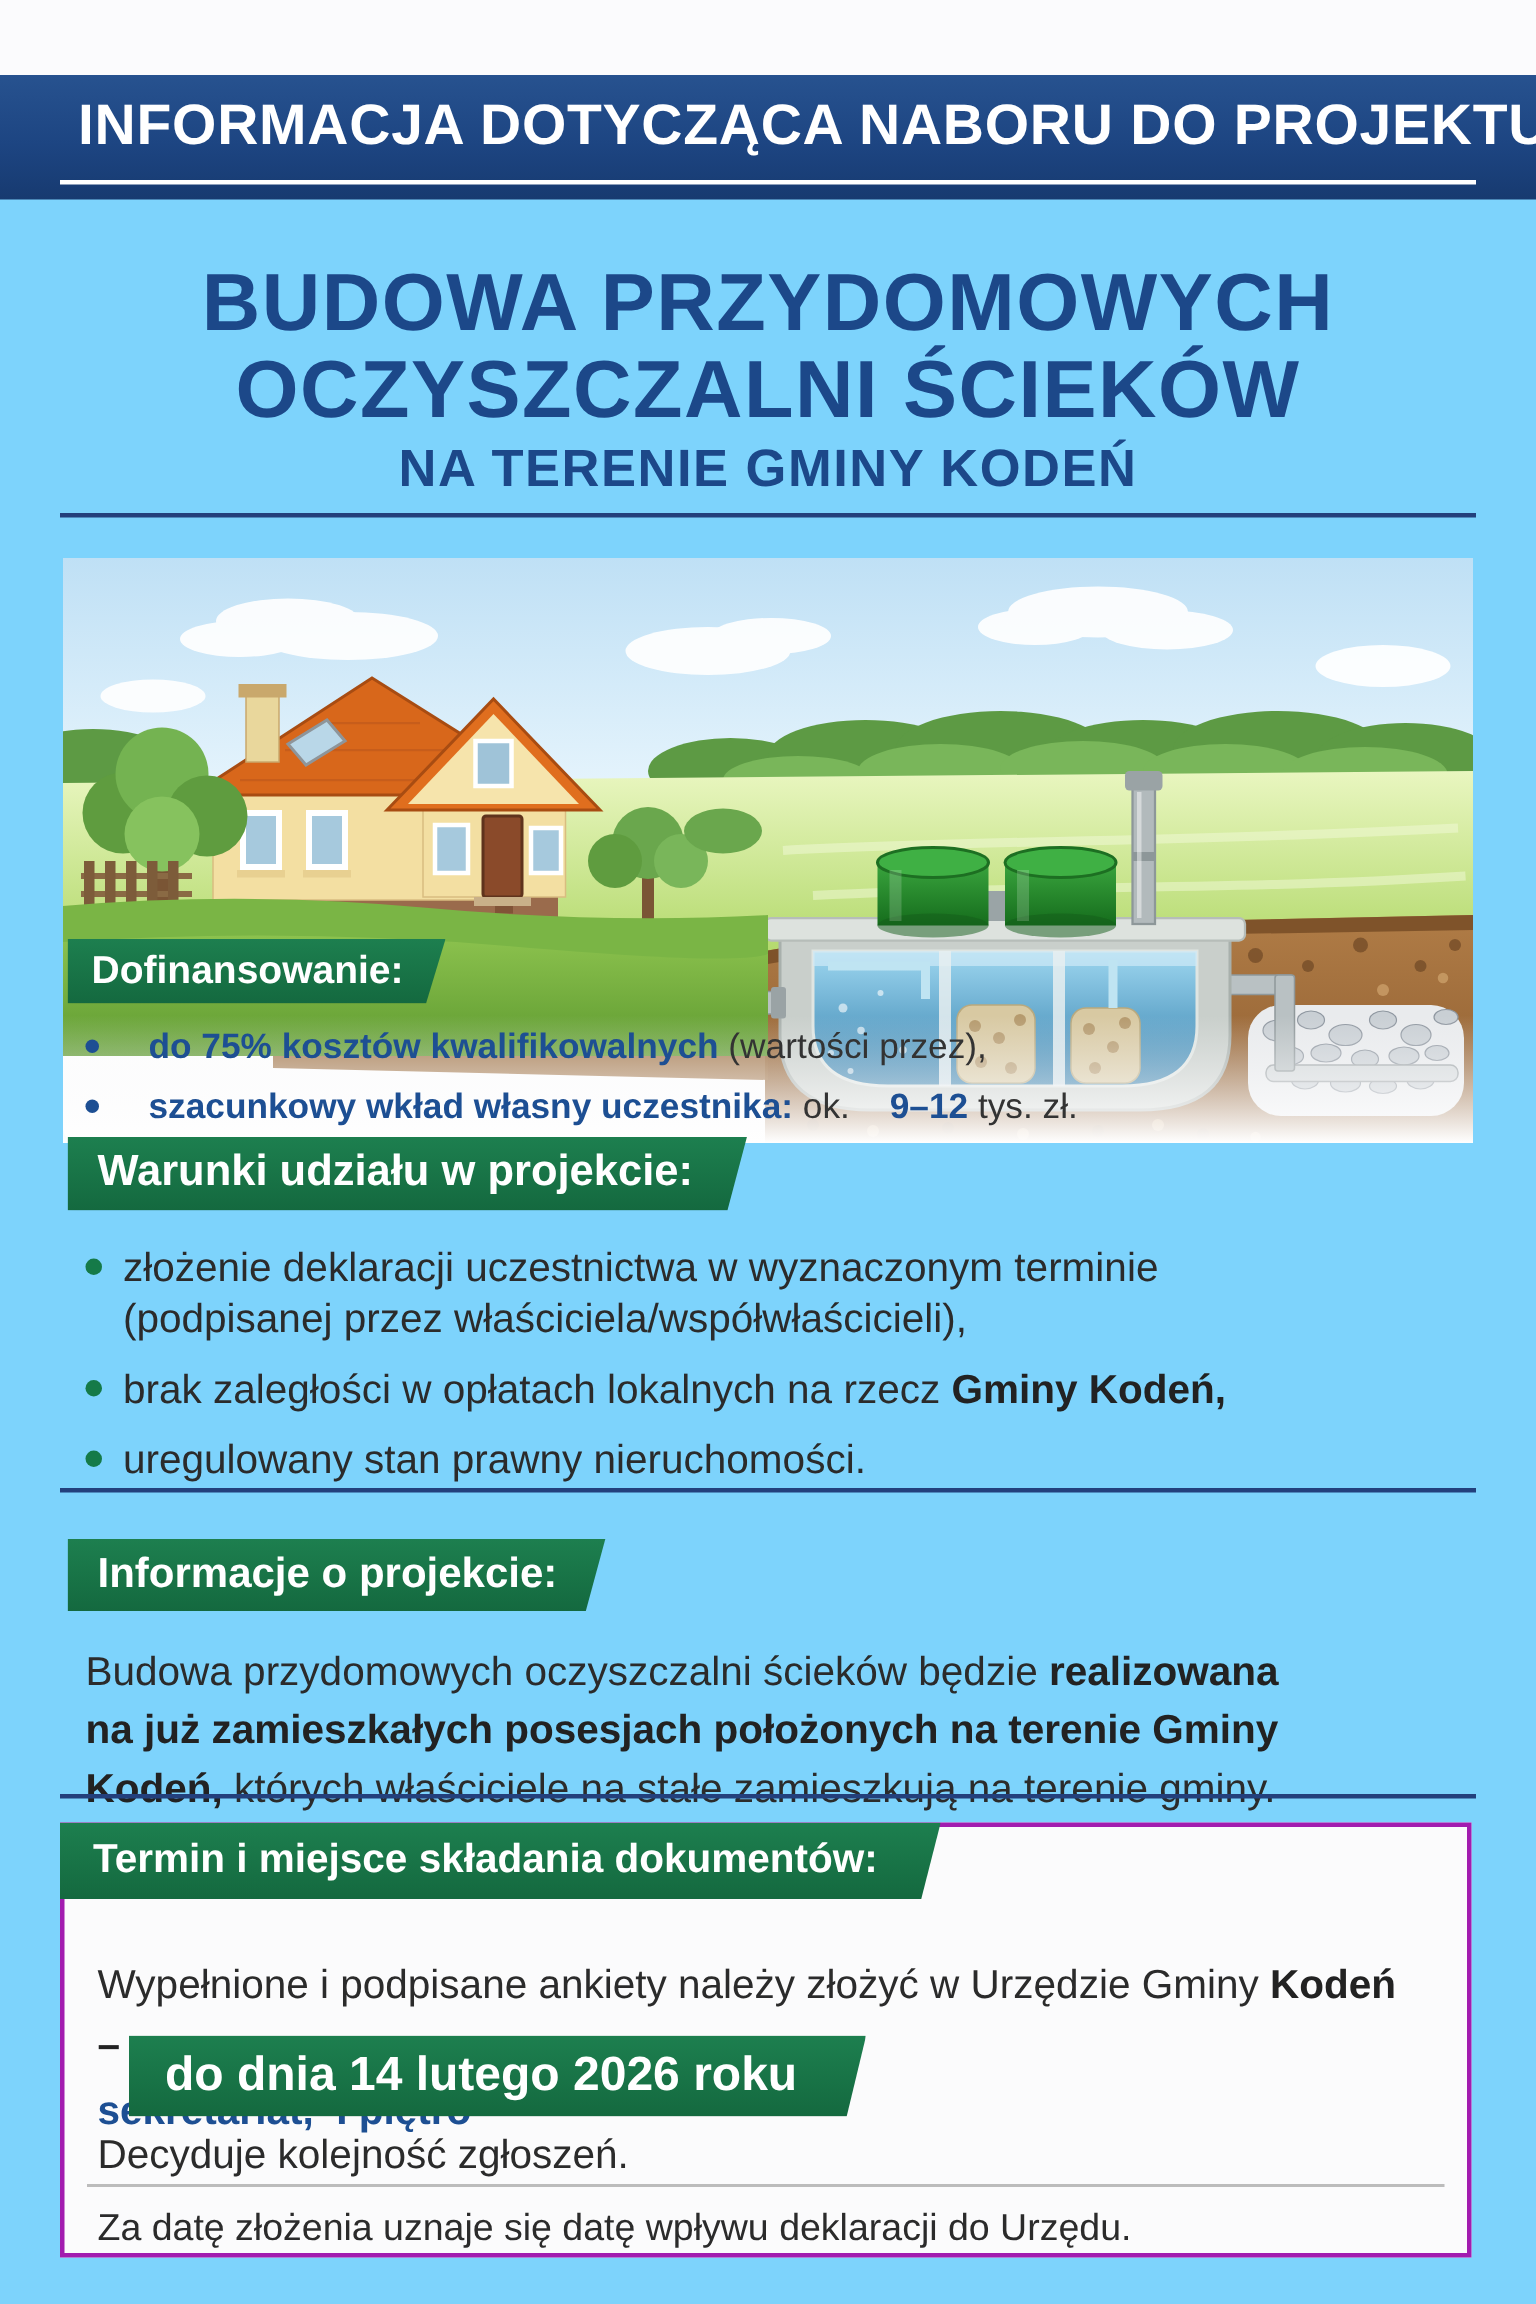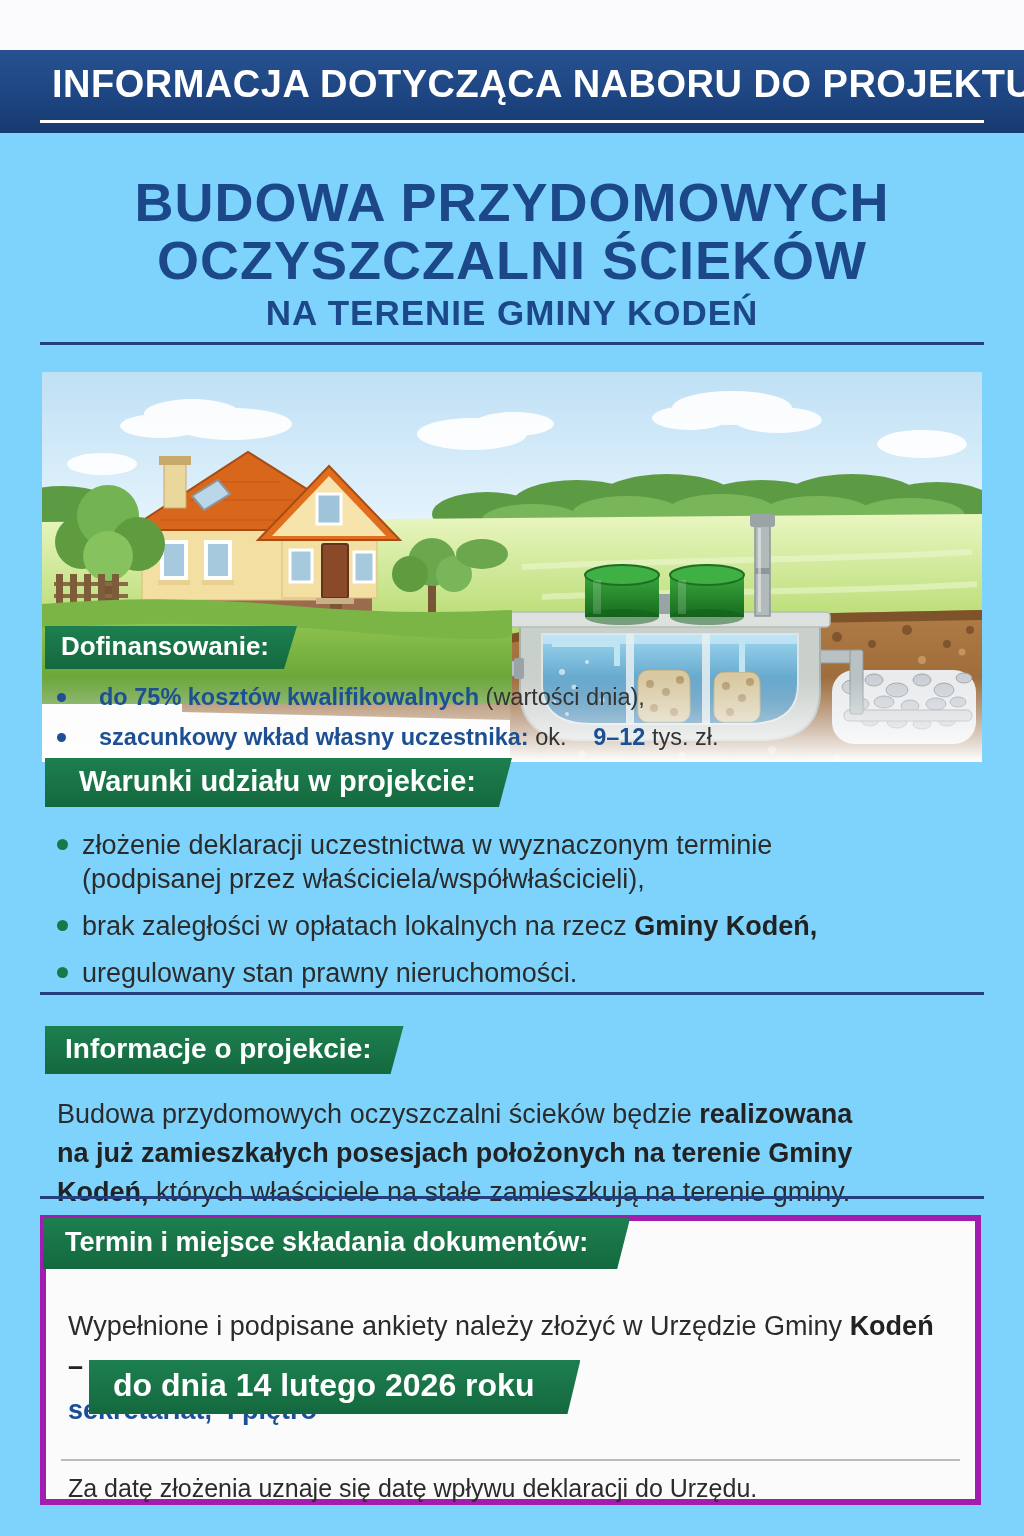--- a/index.html
+++ b/index.html
@@ -26,21 +26,21 @@
   
   .illus{position:absolute;left:42px;top:372px;width:940px;height:390px;background:#ffffff;border-radius:10px;}
   .illus svg{display:block;}
 
   
   .tag{position:absolute;color:#fff;font-weight:bold;white-space:nowrap;
     background:linear-gradient(180deg,#1d7f4f,#14693f);
     clip-path:polygon(0 0,100% 0,calc(100% - 13px) 100%,0 100%);
     filter:drop-shadow(1px 3px 3px rgba(15,40,28,.35));}
   .tag-dofin{left:45px;top:626px;font-size:26px;padding:5px 28px 7px 16px;}
-  .tag-warunki{left:45px;top:758px;font-size:29px;padding:7px 36px 9px 34px;}
+  .tag-warunki{left:45px;top:758px;font-size:29px;padding:7px 36px 9px 20px;}
   .tag-info{left:45px;top:1026px;font-size:28px;padding:7px 32px 9px 20px;}
 
   
   .fund-row{position:absolute;left:57px;display:flex;gap:13px;font-size:23.5px;white-space:nowrap;}
   .fund-row.r1{top:684px;} .fund-row.r2{top:724px;}
   .dot{width:9px;height:9px;border-radius:50%;flex:none;margin-top:9px;}
   .dot-navy{background:#1d4f93;} .dot-green{background:#157a48;width:11px;height:11px;margin-top:11px;}
   .nb{color:#1d4f93;font-weight:bold;margin-left:20px;}
   .dk{color:#333333;}
 
@@ -48,21 +48,21 @@
   .cond-list{position:absolute;left:57px;top:828px;width:800px;}
   .cond-item{display:flex;gap:14px;font-size:27px;line-height:34px;margin-bottom:13px;color:#2b2b2b;}
   .cond-item .txt{white-space:pre-line;}
   .bd{font-weight:bold;color:#222222;}
 
   
   .info-para{position:absolute;left:57px;top:1068px;width:800px;font-size:27px;line-height:39px;color:#2b2b2b;}
 
   
   .box{position:absolute;left:40px;top:1215px;width:941px;height:290px;background:#fbfbfc;
-    border:6px solid #a21caf;box-sizing:border-box;}
+    border:3px solid #a21caf;box-sizing:border-box;}
   .box .hdr{position:absolute;left:-3px;top:-3px;font-size:27px;padding:9px 42px 11px 22px;}
   .box .para{position:absolute;left:22px;top:58px;width:880px;font-size:27px;line-height:40px;color:#2b2b2b;}
   .box .loc{display:block;margin-top:4px;color:#1d4f93;font-weight:bold;white-space:pre;}
   .box .bnr{position:absolute;left:-3px;top:139px;font-size:32px;padding:7px 46px 10px 24px;margin-left:46px;}
   .box .note1{position:absolute;left:22px;top:203px;font-size:27px;color:#2b2b2b;}
   .box .divider{position:absolute;left:15px;right:15px;top:238px;height:2px;background:#bcbcbc;}
   .box .note2{position:absolute;left:22px;top:253px;font-size:25px;color:#2b2b2b;}
 </style>
 </head>
 <body>
@@ -336,21 +336,21 @@
       <rect x="0" y="305" width="940" height="85" fill="url(#fade)"></rect>
     </svg>
   </div>
 
   <div class="tag tag-dofin">
     <span>Dofinansowanie:</span>
   </div>
 
   <div class="fund-row r1">
     <span class="dot dot-navy"></span>
-    <span><span class="nb">do 75% kosztów kwalifikowalnych</span><span class="dk"> (wartości dnia),</span></span>
+    <span><span class="nb">do 75% kosztów kwalifikowalnych</span><span class="dk"> (wartości przez),</span></span>
   </div>
   <div class="fund-row r2">
     <span class="dot dot-navy"></span>
     <span><span class="nb">szacunkowy wkład własny uczestnika:</span><span class="dk"> ok. </span><span class="nb">9–12</span><span class="dk"> tys. zł.</span></span>
   </div>
 
   <div class="tag tag-warunki">
     <span>Warunki udziału w projekcie:</span>
   </div>
 
@@ -381,16 +381,17 @@
   <div class="rule rule3"></div>
 
   <section class="box">
     <div class="tag hdr">
       <span>Termin i miejsce składania dokumentów:</span>
     </div>
     <p class="para"><span>Wypełnione i podpisane ankiety należy złożyć w Urzędzie Gminy </span><span class="bd">Kodeń –</span><span class="loc">sekretariat,  I piętro</span></p>
     <div class="tag bnr">
       <span>do dnia 14 lutego 2026 roku</span>
     </div>
+    <div class="note1">Decyduje kolejność zgłoszeń.</div>
     <div class="divider"></div>
     <div class="note2">Za datę złożenia uznaje się datę wpływu deklaracji do Urzędu.</div>
   </section>
 </div>
 
 </body></html>

